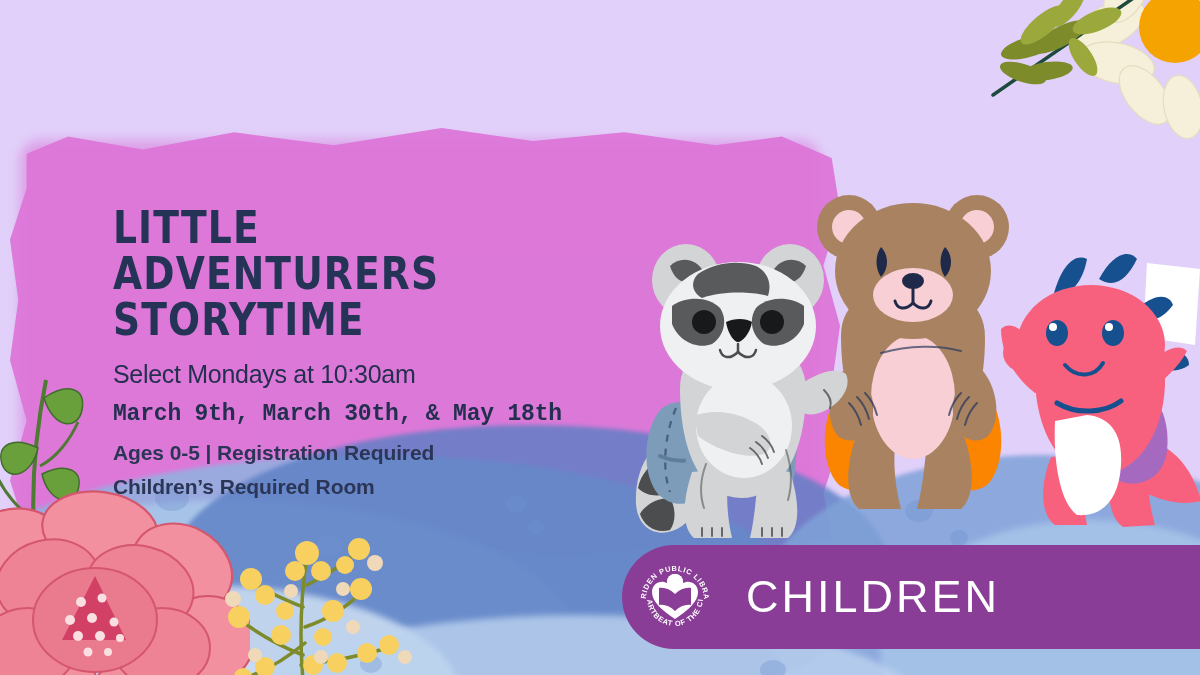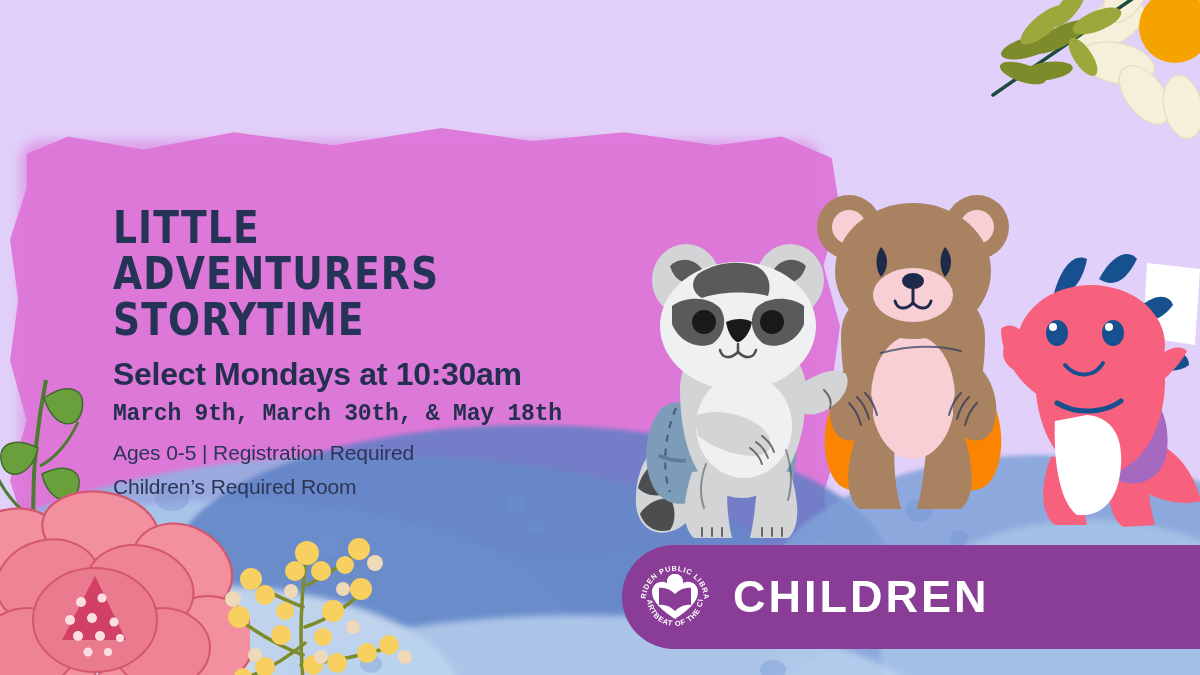--- a/index.html
+++ b/index.html
@@ -95,38 +95,38 @@
     line-height: 46px;
     letter-spacing: 1.2px;
     color: #253357;
     text-transform: uppercase;
     transform: scaleX(.93);
     transform-origin: left top;
     margin: 0 0 14px 0;
     white-space: pre-line;
   }
   #subtitle {
-    font-weight: 700;
-    font-size: 32px;
+    font-weight: 400;
+    font-size: 25px;
     line-height: 34px;
     color: #242f4f;
     letter-spacing: -.3px;
     margin: 0 0 8px 0;
   }
   #dates {
     font-weight: 700;
     font-size: 23px;
     line-height: 30px;
     color: #242f4f;
     letter-spacing: -.2px;
     margin: 0 0 9px 0;
     font-family: Liberation Mono, monospace;
   }
   .detail-line {
-    font-weight: 400;
+    font-weight: 700;
     font-size: 21px;
     line-height: 30px;
     color: #2b3555;
     letter-spacing: -.1px;
     margin: 0 0 4px 0;
   }
 
   
   #banner {
     left: 622px; top: 545px;
@@ -138,23 +138,23 @@
   }
   #banner-logo {
     width: 78px; height: 78px;
     margin-left: 14px;
     position: relative;
     flex: 0 0 auto;
   }
   #banner-label {
     color: #ffffff;
     font-size: 45px;
-    font-weight: 700;
+    font-weight: 400;
     letter-spacing: 3px;
-    margin-left: 19px;
+    margin-left: 32px;
     white-space: nowrap;
   }
 </style>
 </head>
 <body>
 
 <div id="poster">
 
   <div class="layer" id="bg-lavender"></div>
   <div class="layer" id="bg-pink-brush-2"></div>

